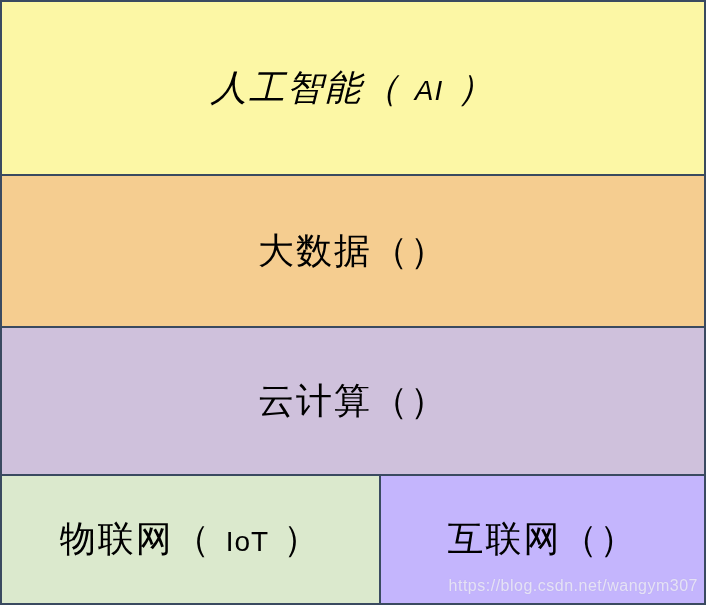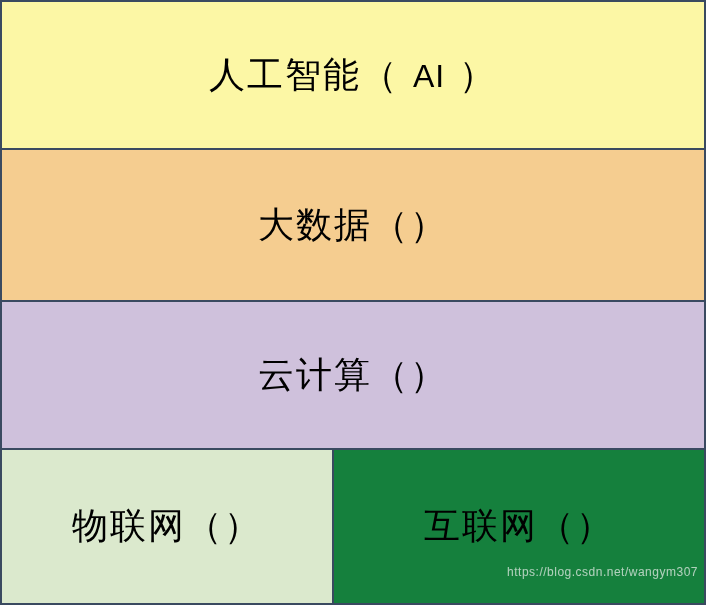--- a/index.html
+++ b/index.html
@@ -21,48 +21,48 @@
     padding: 2px;
     display: flex;
     flex-direction: column;
     gap: 2px;
   }
   .box {
     display: flex;
     align-items: center;
     justify-content: center;
   }
-  .row-1 { height: 146px; flex: none; }
+  .row-1 { height: 172px; flex: none; font-style: italic; }
   .row-2 { height: 150px; flex: none; }
   .row-3 { height: 146px; flex: none; }
   .row-4 {
     flex: 1;
     display: flex;
     gap: 2px;
   }
-  .cell-left  { width: 330px; flex: none; }
+  .cell-left  { width: 377px; flex: none; }
   .cell-right { flex: 1; }
   .label {
     display: flex;
     align-items: baseline;
     color: #000000;
     font-size: 36px;
     letter-spacing: 2px;
     white-space: nowrap;
   }
   .latin {
-    font-size: 32px;
+    font-size: 28px;
     letter-spacing: 1px;
     margin: 0 14px;
   }
   .watermark {
     position: absolute;
     right: 8px;
-    bottom: 26px;
-    font-size: 12px;
+    bottom: 10px;
+    font-size: 16px;
     letter-spacing: 0.5px;
     color: rgba(255, 255, 255, 0.62);
     text-shadow: 0 0 1px rgba(150, 165, 150, 0.25);
     pointer-events: none;
     margin-left: 8px;
   }
 </style>
 </head>
 <body>
 
@@ -87,24 +87,25 @@
     <div class="label">
       <span>云计算（</span>
         <span>）</span>
     </div>
   </div>
 
   <div class="row-4">
     <div class="box cell-left" style="background-color: rgb(219, 233, 205);">
       <div class="label">
         <span>物联网（</span>
+          <span class="latin">IoT</span>
           <span>）</span>
       </div>
     </div>
-    <div class="box cell-right" style="background-color: #15803d;">
+    <div class="box cell-right" style="background-color: #c4b5fd;">
       <div class="label">
         <span>互联网（</span>
           <span>）</span>
       </div>
     </div>
   </div>
 
   <div class="watermark">https://blog.csdn.net/wangym307</div>
 </div>
 

